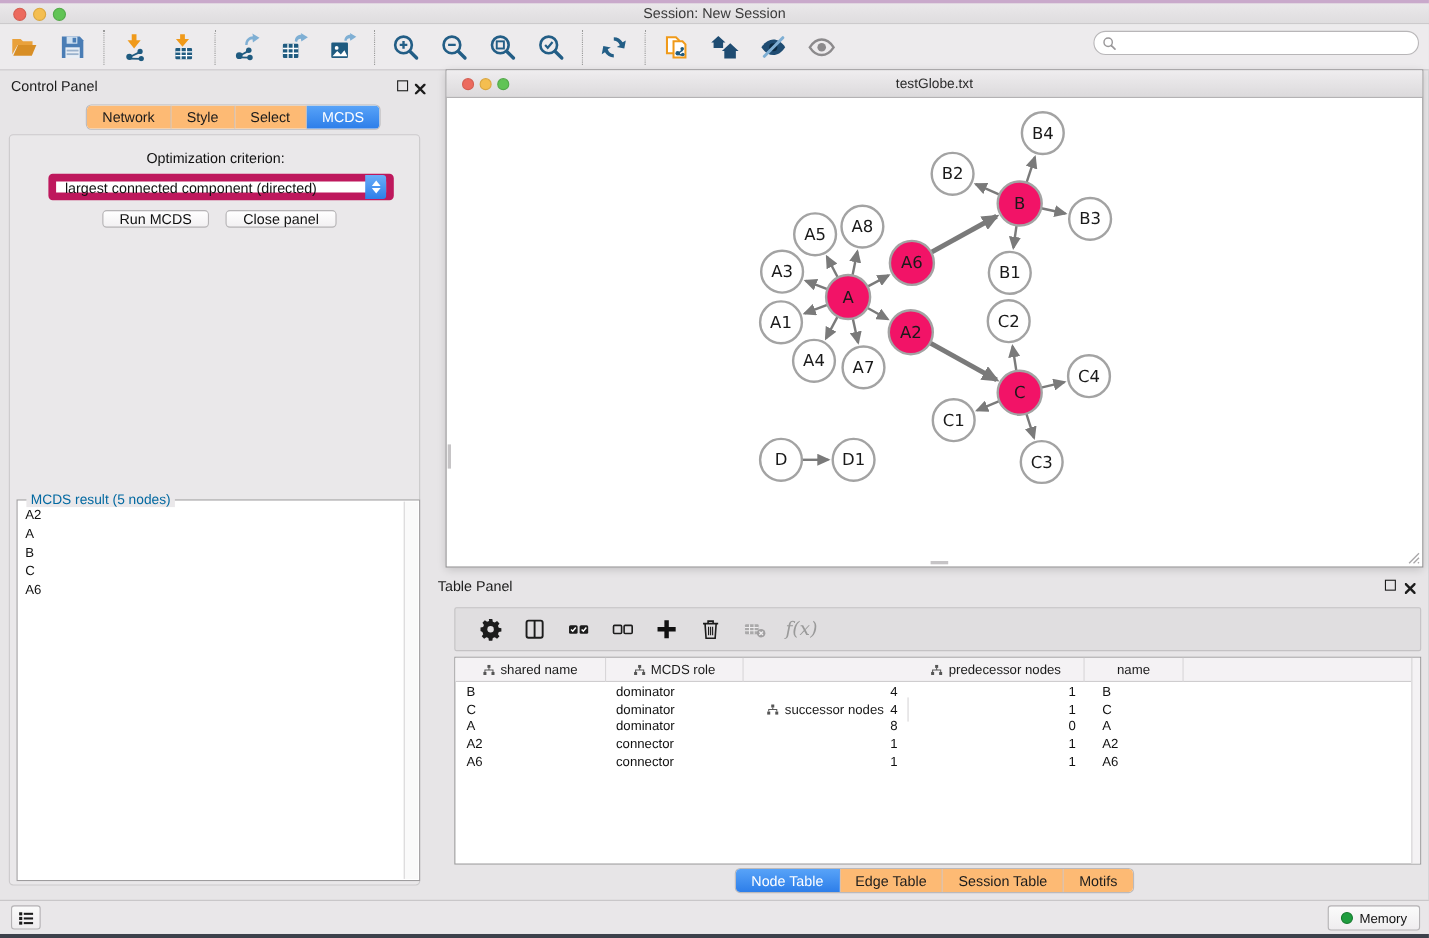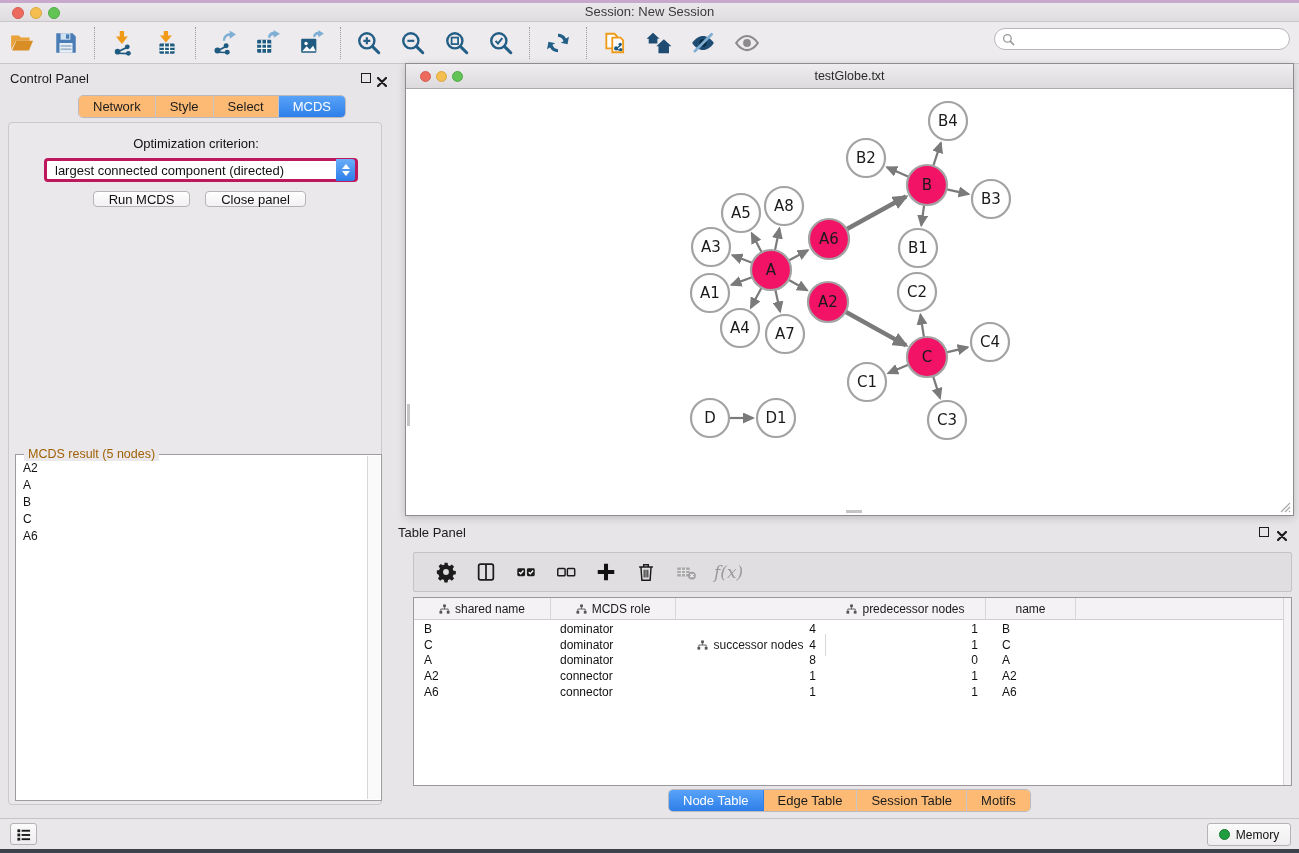--- a/index.html
+++ b/index.html
@@ -35,33 +35,33 @@
   .seg-tabs { position:absolute; display:flex; height:23px; border:1px solid #BBB9BB; border-radius:5px;
     background:#fff; overflow:hidden; }
   .seg-tab { display:flex; align-items:center; justify-content:center; font-size:13px; color:#1C1C1C;
     border-right:1px solid #C6C4C6; padding:0 14px; background:#fdba74; cursor:default; }
   .seg-tab:last-child { border-right:none; }
   .seg-tab.active { background:linear-gradient(#58A3F8,#2D7EE9); color:#fff; border-right-color:#2D7EE9; }
   .cp-inner { position:absolute; left:8px; top:122px; width:374px; height:683px;
     background:#EAE8EA; border:1px solid #CBC9CB; border-radius:4px; }
   .opt-label { position:absolute; left:0; width:374px; top:13px; text-align:center; font-size:13px; color:#111; }
   .dropdown { position:absolute; left:35px; top:35px; width:314px; height:24px; background:#fff;
-    border:3px solid #be185d; border-radius:4px; display:flex; align-items:center; }
+    border:7px solid #be185d; border-radius:4px; display:flex; align-items:center; }
   .dropdown .dd-text { font-size:13px; color:#111; padding-left:8px; flex:1; white-space:nowrap; }
   .dd-stepper { width:19px; height:22px; border-radius:0 3px 3px 0; background:linear-gradient(#6AAEF9,#2D7EE9);
     display:flex; flex-direction:column; align-items:center; justify-content:center; gap:2px; }
   .dd-up { width:0; height:0; border-left:4px solid transparent; border-right:4px solid transparent; border-bottom:5px solid #fff; }
   .dd-down { width:0; height:0; border-left:4px solid transparent; border-right:4px solid transparent; border-top:5px solid #fff; }
   .cp-btn { position:absolute; top:68px; height:16px; background:linear-gradient(#FFFFFF,#F2F0F2);
     border:1px solid #B6B4B6; border-radius:4px; font-size:13px; color:#111;
     display:flex; align-items:center; justify-content:center; font-family:"Liberation Sans",sans-serif; }
   .mcds-fieldset { position:absolute; left:6px; top:331px; width:367px; height:347px;
     background:#fff; border:1px solid #9E9C9E; }
   .mcds-legend { position:absolute; left:8px; top:-8px; background:#EAE8EA; padding:0 4px;
-    font-size:12.5px; color:#a16207; }
+    font-size:12.5px; color:#0369a1; }
   .mcds-list { position:absolute; left:1px; top:4px; bottom:1px; right:14px; overflow:hidden; }
   .mcds-item { font-size:12px; color:#111; padding:1.5px 6px; }
   .mcds-scroll { position:absolute; right:1px; top:1px; bottom:1px; width:13px; background:#FAFAFA; border-left:1px solid #D8D6D8; }
 
   
   .netwin { position:absolute; left:405px; top:63px; width:889px; height:453px;
     background:#fff; border:1px solid #8E8C8E; box-shadow:0 2px 8px rgba(0,0,0,.18); }
   .netwin-titlebar { position:absolute; left:0; top:0; right:0; height:25px;
     background:linear-gradient(#EFEDEF,#DCDADC); border-bottom:1px solid #ACAAAC; }
   .netwin-titlebar .tl { top:7px; width:11px; height:11px; }

